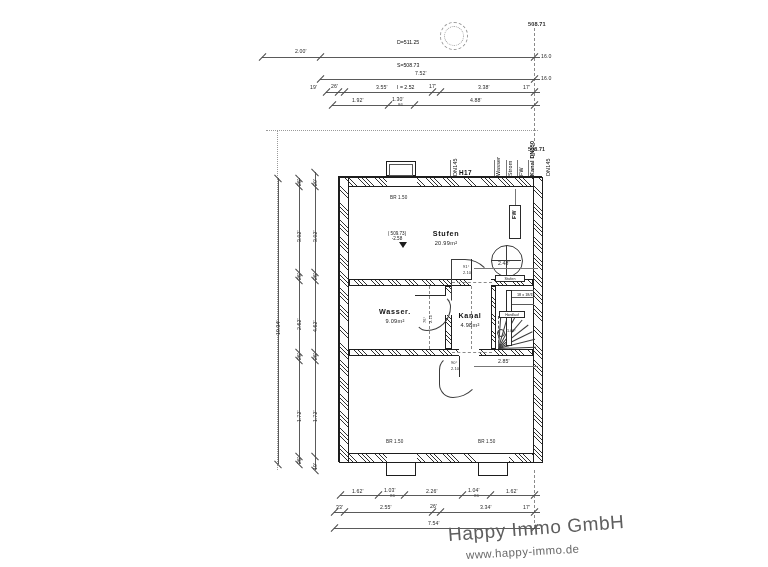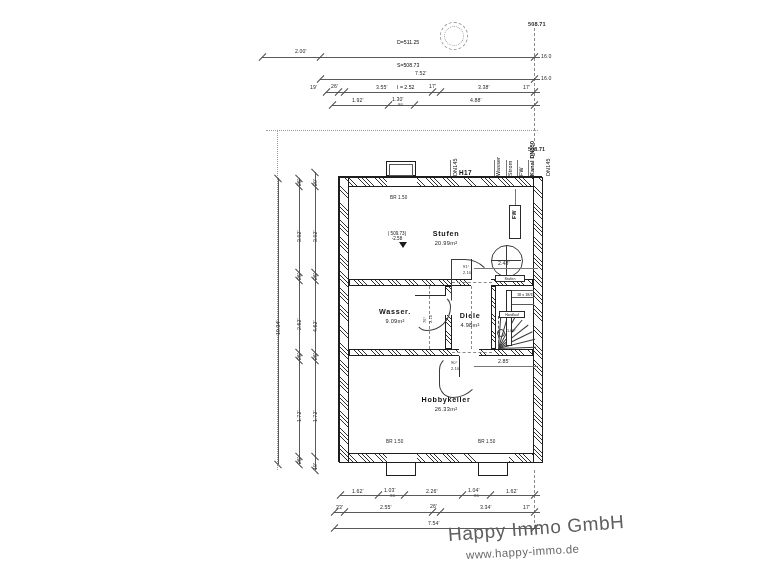--- a/index.html
+++ b/index.html
@@ -222,28 +222,24 @@
       <div class="nm">Stufen</div>
       <div class="ar">20.99m²</div>
     </div>
 
     <div class="room" style="left:14px;top:130px;width:84px;">
       <div class="nm">Wasser.</div>
       <div class="ar">9.09m²</div>
     </div>
 
     <div class="room" style="left:108px;top:134px;width:46px;">
-      <div class="nm">Diele</div>
+      <div class="nm">Kanal</div>
       <div class="ar">4.98m²</div>
     </div>
 
-    <div class="room" style="left:52px;top:218px;width:110px;">
-      <div class="nm">Hobbykeller</div>
-      <div class="ar">26.33m²</div>
-    </div>
 
     <div class="elev" style="left:48px;top:54px;text-align:center;">
       <div class="e1">( 509.73)</div>
       <div class="e2">-2.58</div>
       <div class="tri" style="margin-left:12px;"></div>
     </div>
 
     <div class="notebox" style="left:170px;top:28px;width:12px;height:34px;">
       <span class="vlabel" style="position:static;transform:rotate(-90deg);font-weight:bold;">FW</span>
     </div>

